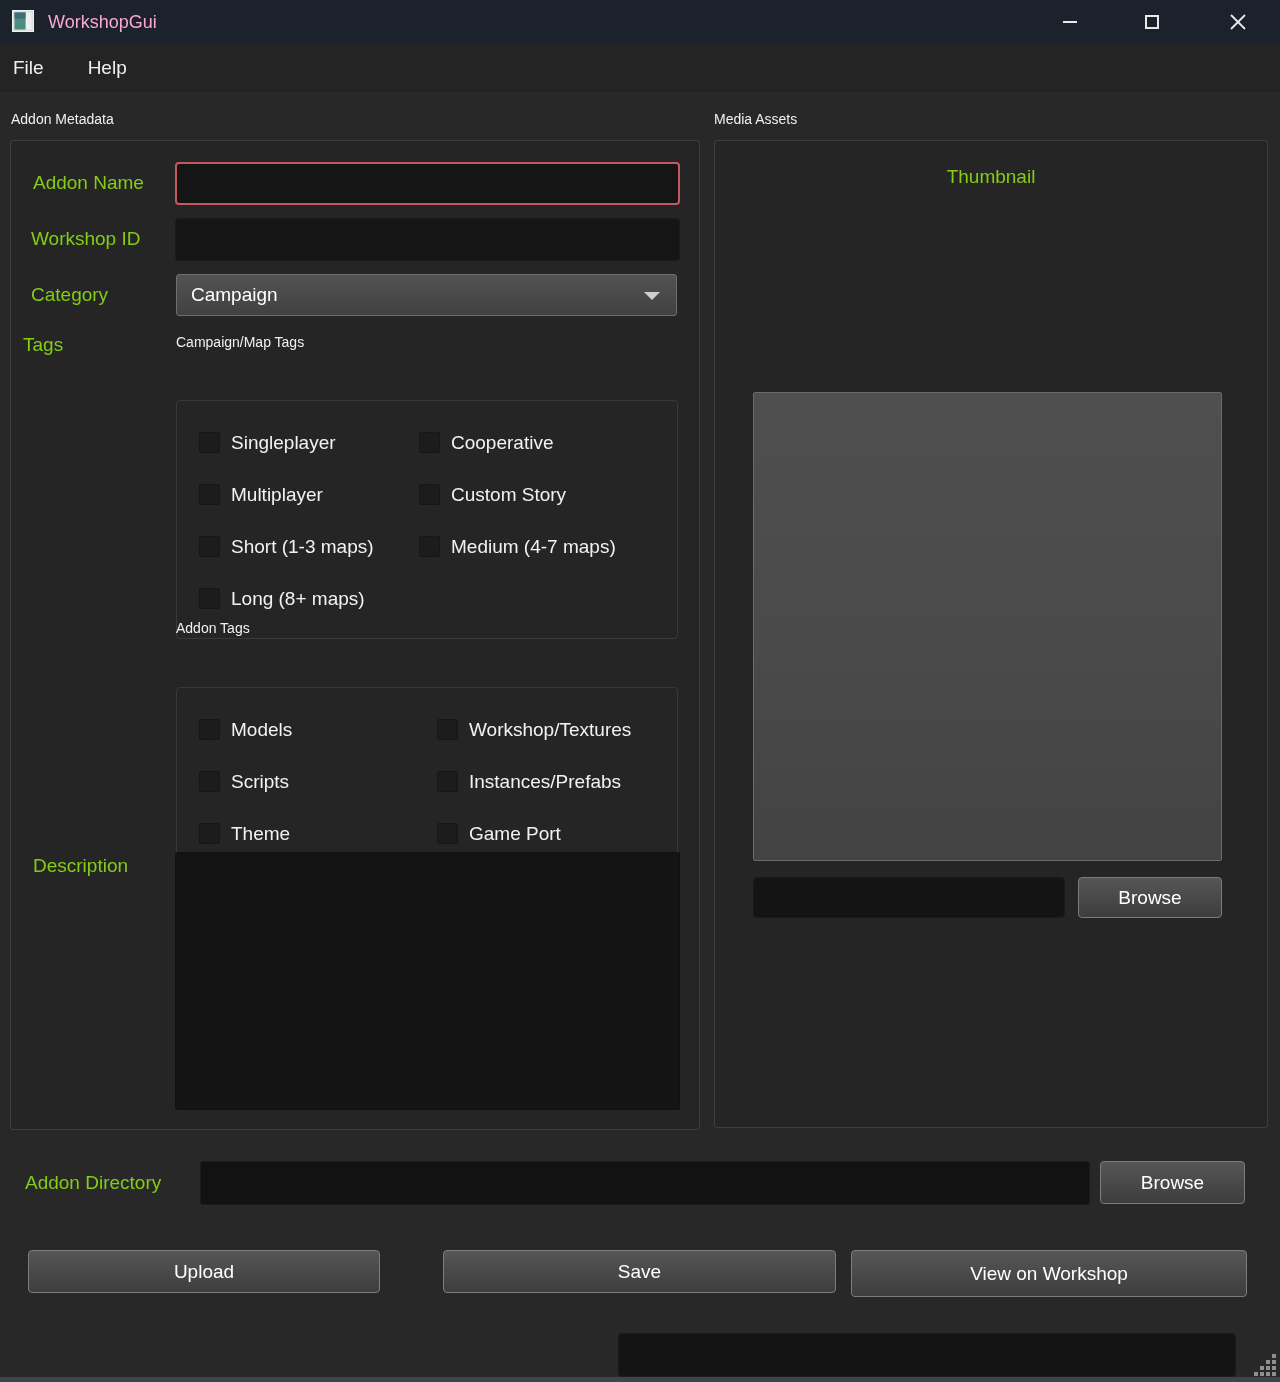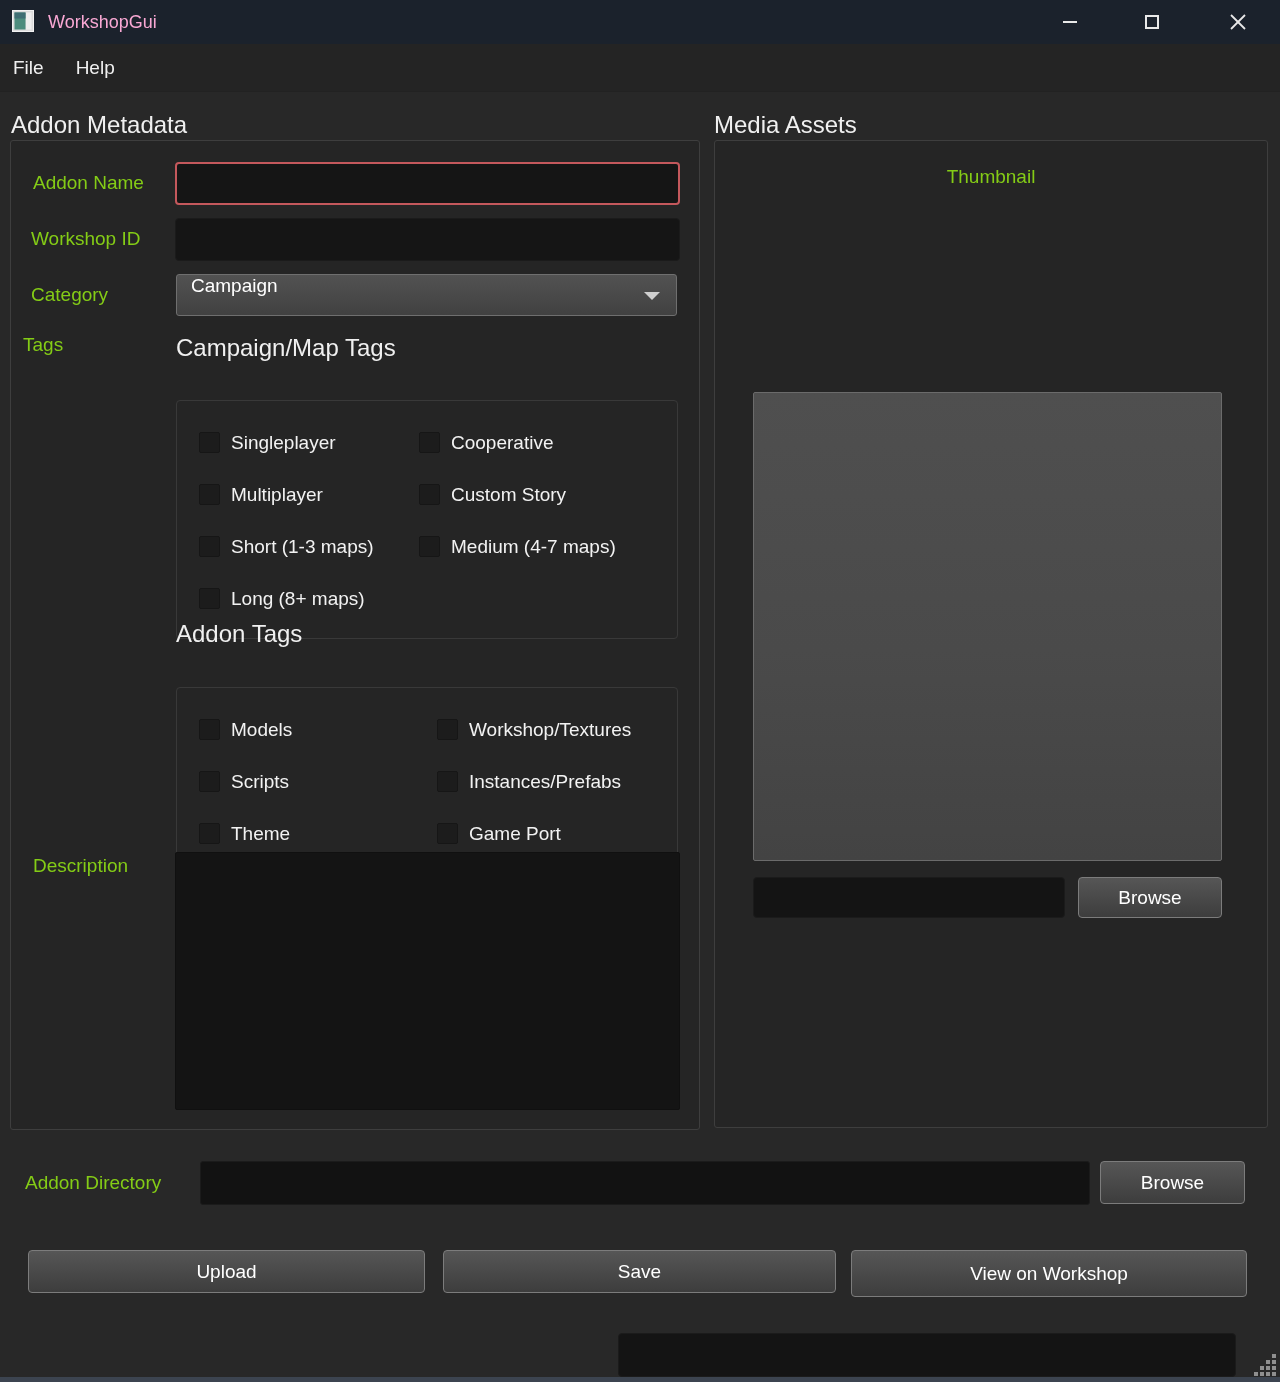--- a/index.html
+++ b/index.html
@@ -21,44 +21,44 @@
   }
   .app-icon { position:absolute; left:12px; top:10px; width:22px; height:22px; }
   .win-title { position:absolute; left:48px; top:0; height:44px; display:flex; align-items:center; font-size:18px; color:#f9a8d4; }
   .cap-btn { position:absolute; top:0; width:60px; height:44px; display:flex; align-items:center; justify-content:center; }
   .glyph-min { width:14px; height:2px; background:#e9e9e9; }
   .glyph-max { width:14px; height:14px; border:2px solid #e9e9e9; }
 
   
   .menubar {
     left:0; top:44px; width:1280px; height:48px;
-    background:#242424; display:flex; align-items:center; gap:0;
+    background:#242424; display:flex; align-items:center; gap:12px;
     border-bottom:1px solid #222;
   }
   .menu-item { padding:0 16px; height:48px; display:flex; align-items:center; font-size:19px; color:#f0f0f0; }
   .menu-item:first-child { padding-left:13px; }
 
   
-  .section-title { font-size:24px; color:#f0f0f0; }
+  .section-title { font-size:14px; color:#f0f0f0; }
   .groupbox { border:1px solid #3e3e3e; border-radius:3px; background:#252525; }
   .subgroup  { border:1px solid #393939; border-radius:4px;margin-top:36px; }
 
   .field-label { font-size:19px; color:#84cc16; white-space:nowrap; }
 
   .text-input {
     background:#151515; border:1px solid #1b1b1b; border-radius:4px;
     color:#f0f0f0; font-size:18px; padding:0 10px; outline:none;
     font-family:"Liberation Sans", sans-serif;
   }
   .invalid { border:2px solid #c4585c; }
 
   .combo {
     background:linear-gradient(180deg,#525252,#414141);
     border:1px solid #6f6f6f; border-radius:3px;
-    display:flex; font-size:19px; color:#ffffff;
+    display:flex; align-items:center; font-size:19px; color:#ffffff;
     padding:0 14px; position:absolute; cursor:default;
   }
   .combo-arrow {
     position:absolute; right:16px; top:50%; margin-top:-3px;
     width:0; height:0; border-left:8px solid transparent; border-right:8px solid transparent;
     border-top:8px solid #cfcfcf;
   }
 
   .tag-grid { display:grid; row-gap:29px; }
   .tag-item { display:flex; align-items:center; gap:11px; height:23px; }
@@ -212,21 +212,21 @@
 
 <div class="abs thumb-placeholder" style="left:753px; top:392px; width:469px; height:469px;"></div>
 
 <input class="abs text-input" style="left: 753px; top: 877px; width: 312px; height: 41px; background: rgb(20, 20, 20);" value="">
 <button class="abs btn" style="left:1078px; top:877px; width:144px; height:41px;">Browse</button>
 
 <label class="abs field-label" style="left:25px; top:1172px;">Addon Directory</label>
 <input class="abs text-input" style="left: 200px; top: 1161px; width: 890px; height: 44px; background: rgb(18, 18, 18); border-radius: 3px;" value="">
 <button class="abs btn" style="left:1100px; top:1161px; width:145px; height:43px;">Browse</button>
 
-<button class="abs btn" style="left:28px; top:1250px; width:397px; height:43px;">Upload</button>
+<button class="abs btn" style="left:28px; top:1250px; width:352px; height:43px;">Upload</button>
 <button class="abs btn" style="left:443px; top:1250px; width:393px; height:43px;">Save</button>
 <button class="abs btn" style="left:851px; top:1250px; width:396px; height:47px;">View on Workshop</button>
 
 <input class="abs text-input" style="left: 618px; top: 1333px; width: 618px; height: 44px; background: rgb(20, 20, 20);" value="">
 
 <svg class="abs" style="left:1250px; top:1350px;" width="28" height="28" viewBox="0 0 28 28">
   <g fill="#8f8f8f">
     <rect x="22" y="4" width="4" height="4"></rect>
     <rect x="22" y="10" width="4" height="4"></rect>
     <rect x="16" y="10" width="4" height="4"></rect>

